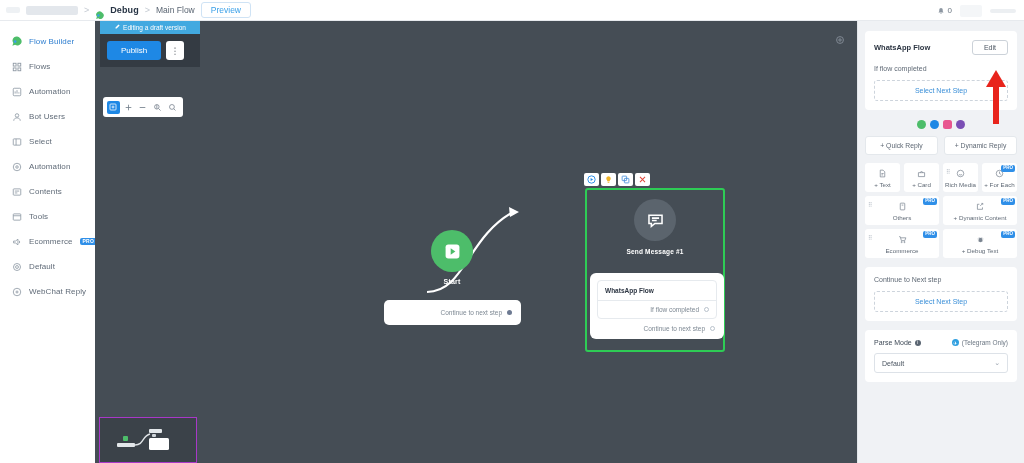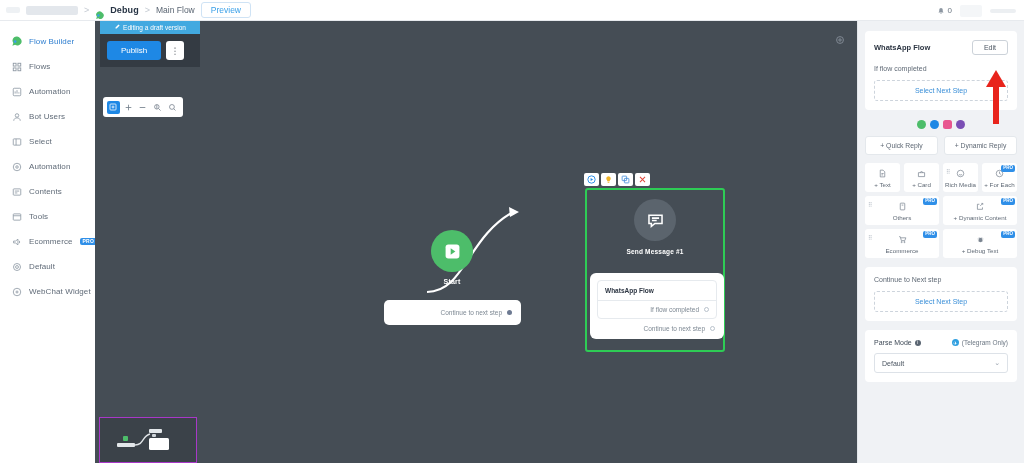--- a/index.html
+++ b/index.html
@@ -354,21 +354,21 @@
       <span>Default</span>
     </div>
 
     <div class="side-item">
       <span class="side-ico">
         <svg width="10" height="10" viewBox="0 0 16 16" fill="none" stroke="#8d97a2" stroke-width="1.3">
             <circle cx="8" cy="8" r="6"></circle>
             <path d="M5.5 8h5M8 5.5v5"></path>
           </svg>
       </span>
-      <span>WebChat Widget</span>
+      <span>WebChat Reply</span>
     </div>
   </div>
 
   <div class="canvas">
 
     <div class="draft-banner">
       <span>
         <svg width="6" height="6" viewBox="0 0 16 16">
             <path d="M12 1l3 3-8 8H4V9z" fill="#ffffff"></path>
           </svg>

